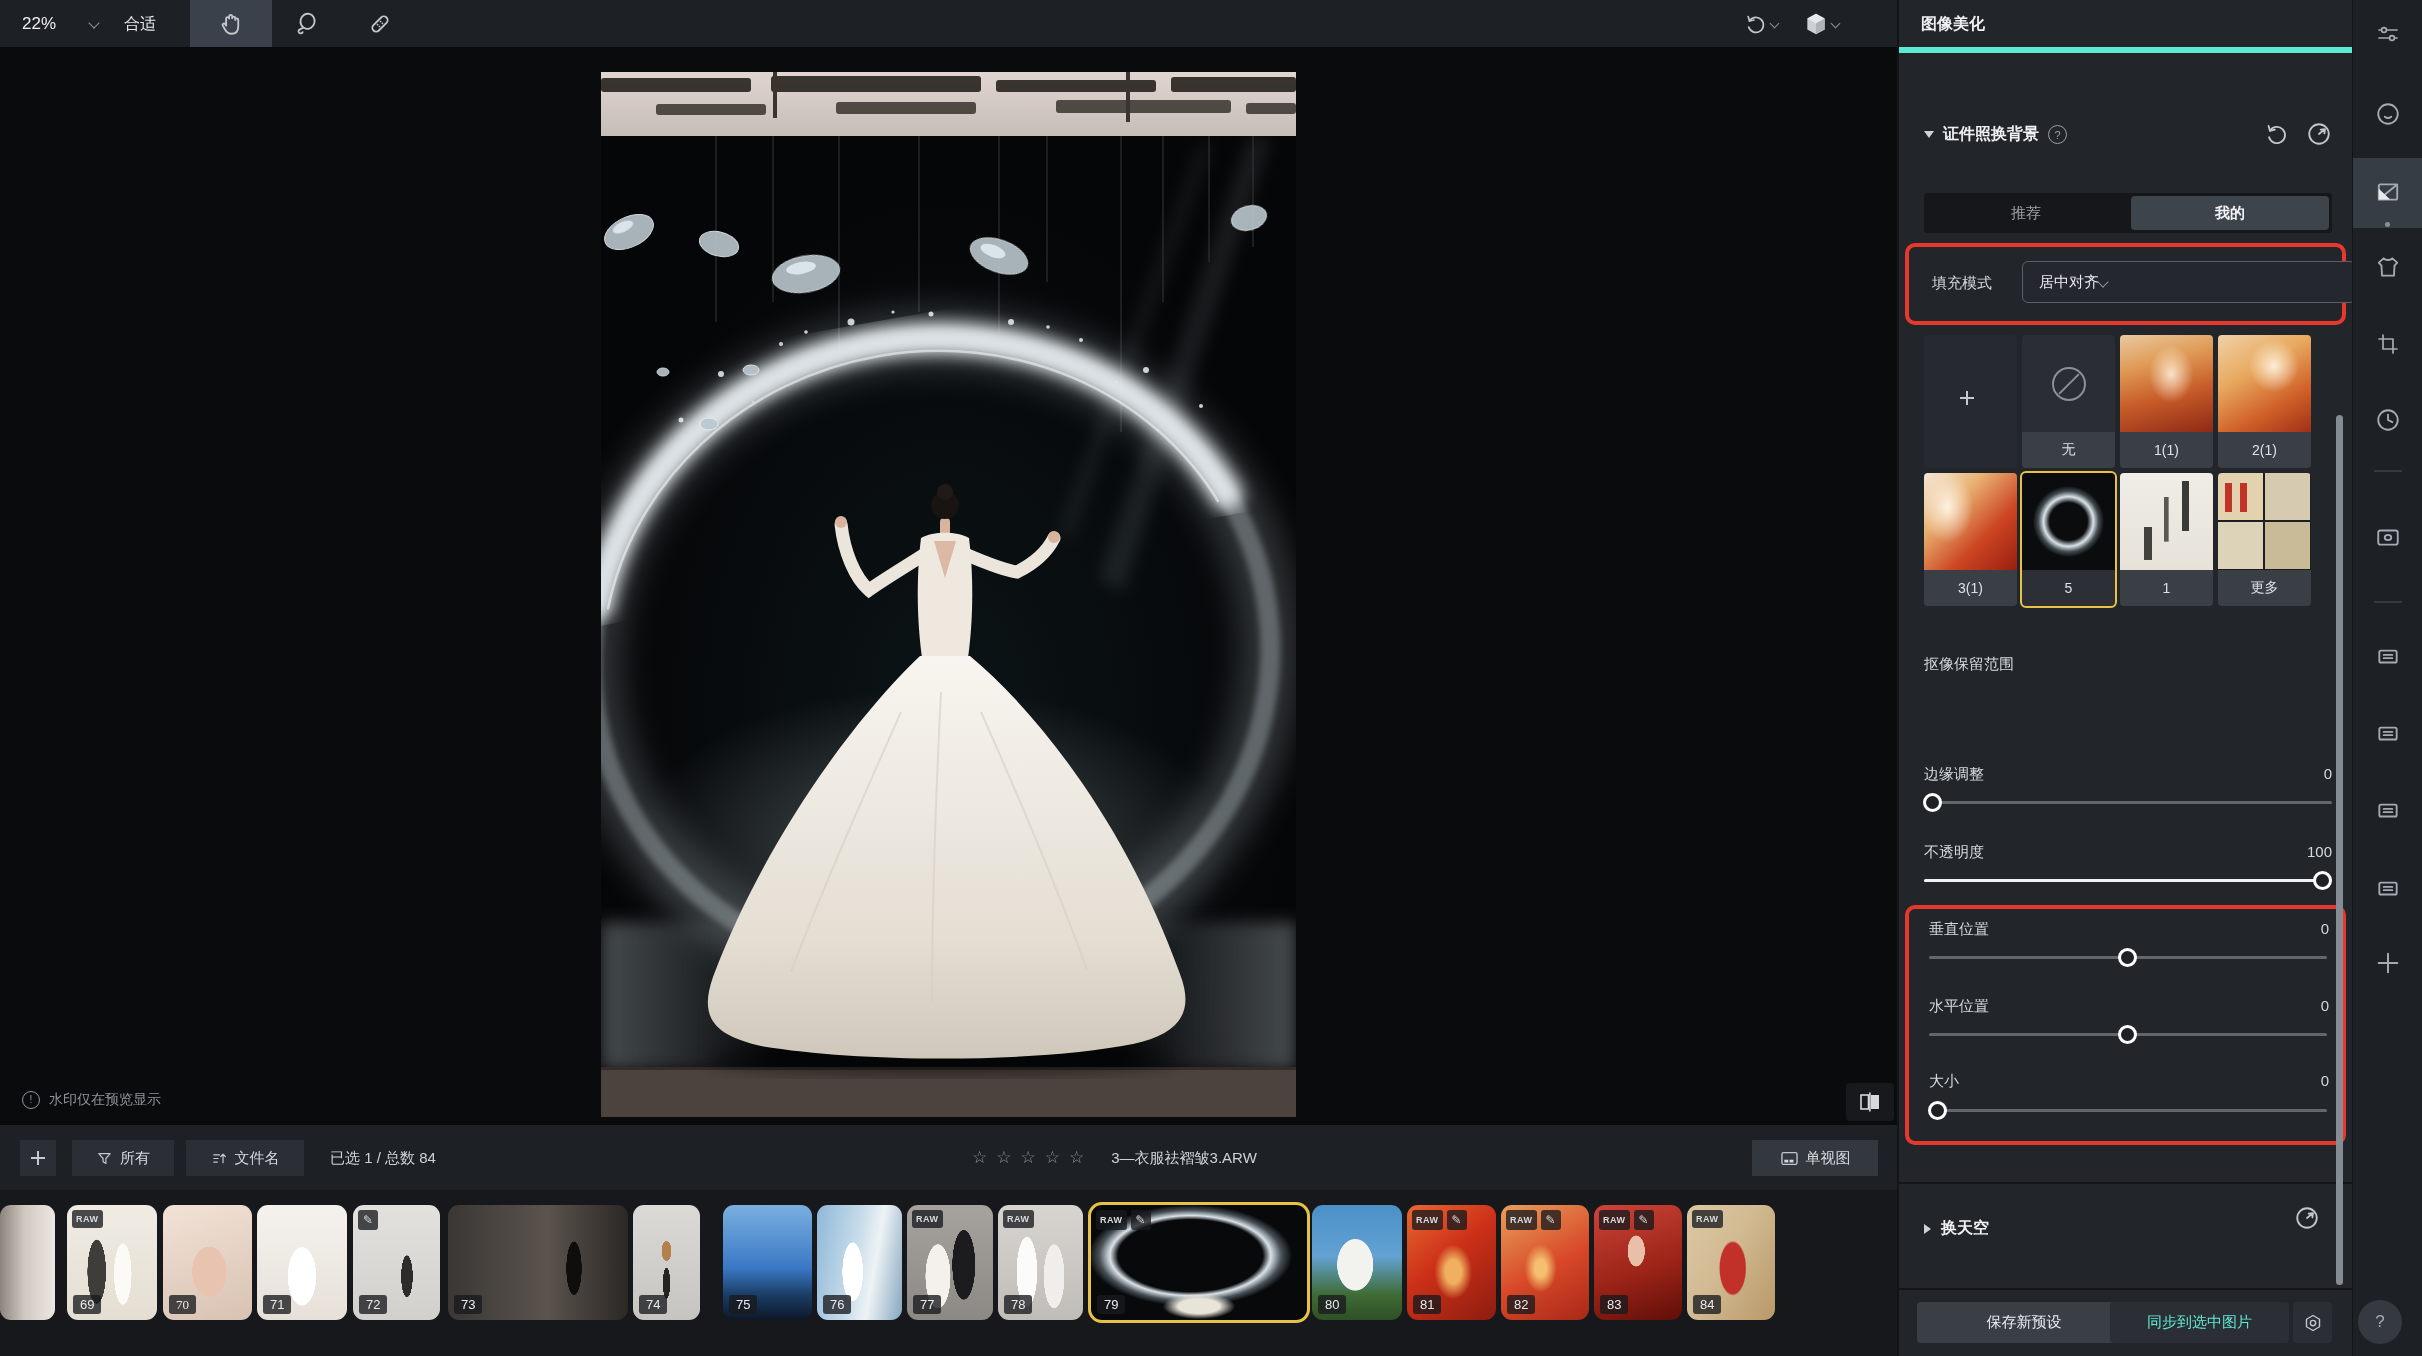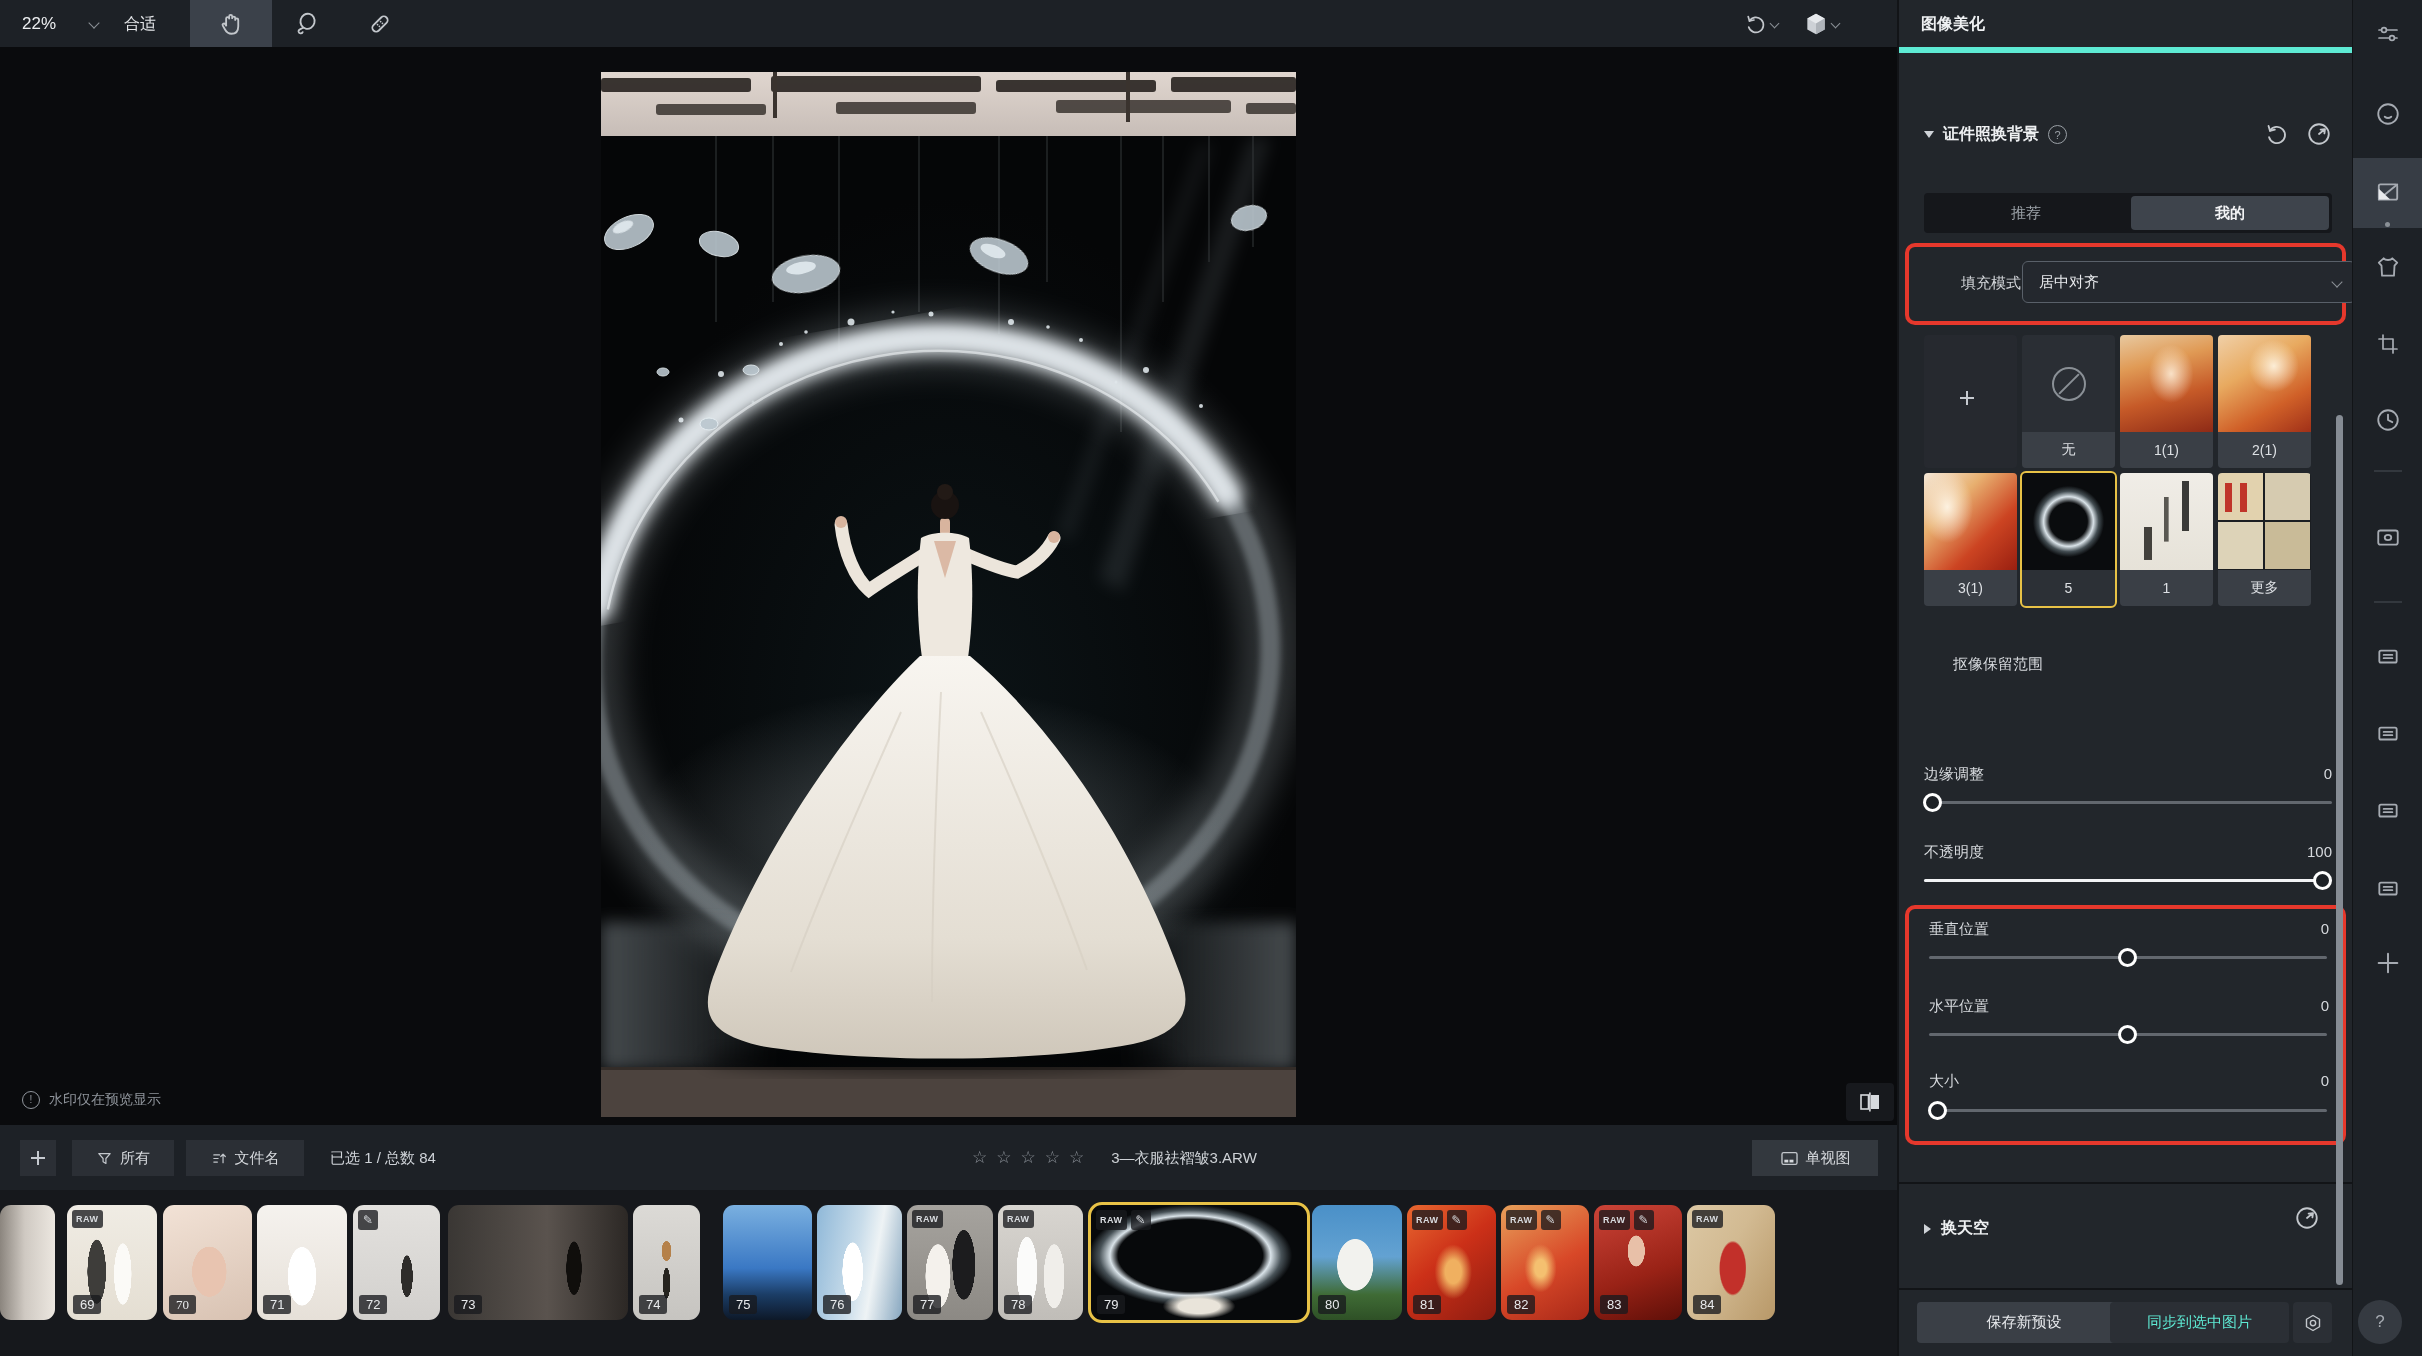--- a/index.html
+++ b/index.html
@@ -72,22 +72,22 @@
   .secthead{position:absolute;left:25px;top:124px;display:flex;align-items:center;gap:9px;}
   .tri-down{width:0;height:0;border-left:5.5px solid transparent;border-right:5.5px solid transparent;border-top:7px solid #cfd3d8;}
   .tri-right{width:0;height:0;border-top:5.5px solid transparent;border-bottom:5.5px solid transparent;border-left:7px solid #cfd3d8;}
   .sectitle{font-size:16px;font-weight:bold;color:#eef0f2;}
   .qmark{width:17px;height:17px;border:1.4px solid #9aa0a6;border-radius:50%;color:#9aa0a6;font-size:11px;display:flex;align-items:center;justify-content:center;}
   .secticons{position:absolute;right:22px;top:121px;display:flex;gap:16px;}
   .tabs{position:absolute;left:25px;top:193px;width:408px;height:40px;background:#15171b;border-radius:4px;display:flex;padding:0;}
   .tab{flex:1;display:flex;align-items:center;justify-content:center;font-size:15px;color:#9aa0a6;border-radius:4px;margin:3px;}
   .tab.active{background:#3e444c;color:#f2f3f5;font-weight:bold;}
   .redbox{position:absolute;border:4px solid #e6382c;border-radius:10px;}
-  .fldlabel{position:absolute;font-size:15px;color:#d6d9dd;margin-left:29px;}
-  .select{position:absolute;background:#24282e;border:1.5px solid #596069;border-radius:6px;display:flex;align-items:center;justify-content:space-between;padding:0 14px 0 16px;font-size:15px;color:#e8eaed;}
+  .fldlabel{position:absolute;font-size:15px;color:#d6d9dd;}
+  .select{position:absolute;background:#24282e;border:1.5px solid #596069;border-radius:6px;display:flex;align-items:center;padding:0 14px 0 16px;font-size:15px;color:#e8eaed;}
   .grid-label{position:absolute;left:0;bottom:0;width:100%;height:36px;background:#3a3f46;color:#dde0e4;font-size:14px;display:flex;align-items:center;justify-content:center;}
   .cell{position:absolute;width:93px;height:133px;border-radius:4px;overflow:hidden;background:#2a2e34;}
   .cellimg{position:absolute;left:0;top:0;width:100%;height:97px;}
   .cell.selected{outline:3px solid #e8c246;outline-offset:-1px;}
   .noneico{width:30px;height:30px;border:2px solid #8a9096;border-radius:50%;position:relative;}
   .noneico::after{content:"";position:absolute;left:50%;top:50%;width:2px;height:28px;background:#8a9096;transform:translate(-50%,-50%) rotate(45deg);}
   .p11{background:radial-gradient(ellipse 40% 50% at 55% 40%,rgba(255,242,222,.85),transparent 60%),linear-gradient(165deg,#e8c9a0 0%,#e09a55 30%,#c65a28 62%,#8e2a16 100%);}
   .p21{background:radial-gradient(ellipse 45% 45% at 60% 32%,rgba(255,246,228,.9),transparent 60%),linear-gradient(150deg,#f0d0a8 0%,#e8aa60 36%,#d06028 70%,#a03018 100%);}
   .p31{background:radial-gradient(ellipse 45% 60% at 25% 35%,rgba(255,248,236,.9),transparent 62%),linear-gradient(135deg,#f5e8d8 0%,#e8b070 32%,#cc4422 66%,#991f10 100%);}
   .p5{background:radial-gradient(circle at 50% 50%,transparent 28%,rgba(228,238,244,.95) 37%,rgba(150,172,182,.4) 45%,transparent 53%),#0a0c0e;}

